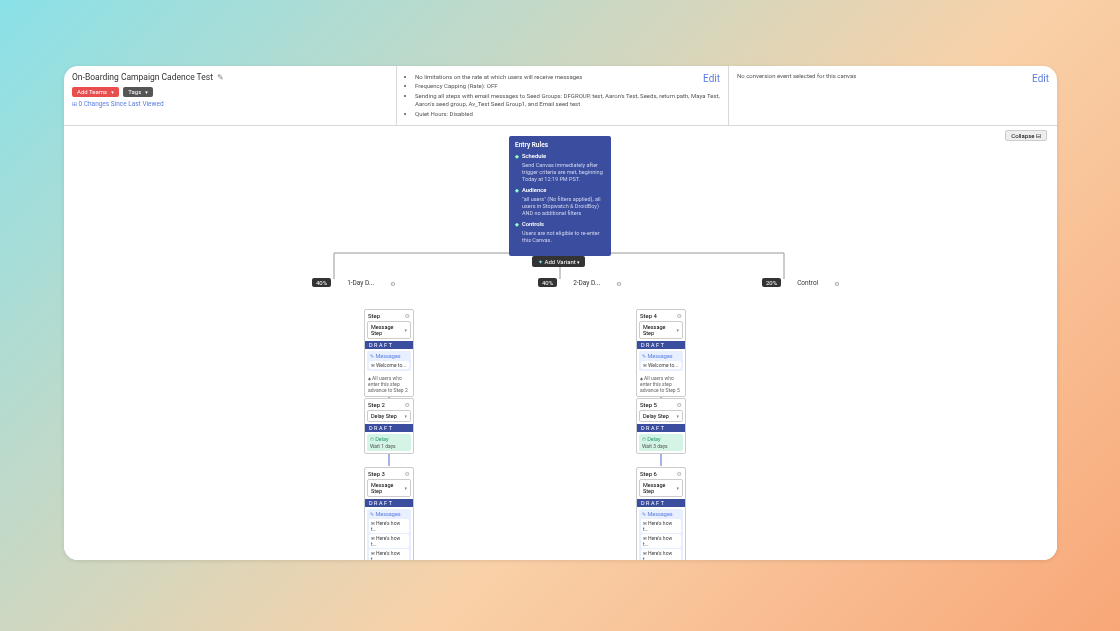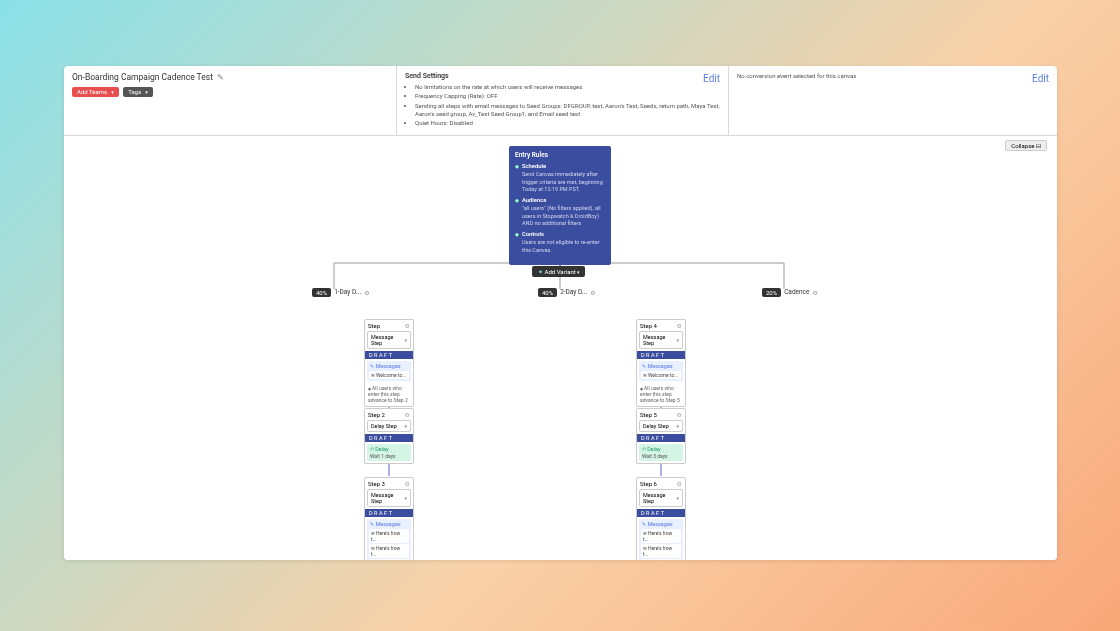--- a/index.html
+++ b/index.html
@@ -1,17 +1,17 @@
 <!DOCTYPE html>
 <html><head>
 <meta charset="utf-8">
 <style>
 *{box-sizing:border-box;margin:0;padding:0}
 body{font-family:-apple-system,BlinkMacSystemFont,"Segoe UI",Roboto,sans-serif;background:linear-gradient(135deg,#8ae1e8 0%,#f9d1a8 60%,#f8a778 100%);width:1120px;height:631px;overflow:hidden}
-.app{position:absolute;left:64px;top:66px;width:993px;height:494px;background:#fff;border-radius:4px;box-shadow:0 1px 4px rgba(0,0,0,.1);overflow:hidden}
+.app{position:absolute;left:64px;top:66px;width:993px;height:494px;background:#fff;border-radius:14px;box-shadow:0 1px 4px rgba(0,0,0,.1);overflow:hidden}
 .header{display:flex;border-bottom:1px solid #d9d9d9;min-height:44px}
 .hcol{padding:6px 8px;border-right:1px solid #d9d9d9;font-size:6.5px;line-height:1.4}
 .hcol:last-child{border-right:none}
 .hcol1{width:333px}
 .hcol2{width:332px}
 .hcol3{flex:1}
 .title-row{display:flex;align-items:center;gap:4px;margin-bottom:3px}
 .title{font-size:8.5px;color:#333}
 .pencil{color:#888;font-size:8px}
 .pill{display:inline-flex;align-items:center;gap:2px;padding:1px 5px;border-radius:2px;font-size:6px;margin-right:3px}
@@ -30,21 +30,21 @@
 .entry-card{position:absolute;left:445px;top:10px;width:102px;background:#3a4d9e;color:#fff;border-radius:2px;padding:5px 6px 8px;font-size:5.5px;line-height:1.35}
 .entry-card::after{content:"";position:absolute;left:50%;bottom:-6px;margin-left:-5px;border:5px solid transparent;border-top-color:#3a4d9e}
 .ec-title{font-weight:600;font-size:6.5px;margin-bottom:3px}
 .ec-sec{margin-bottom:3px}
 .ec-h{font-weight:600;font-size:5.8px;margin-bottom:1px;padding-left:7px;position:relative}
 .ec-h::before{content:"◆";position:absolute;left:0;font-size:5px;color:#8fffc5}
 .ec-p{padding-left:7px;color:#d0d5f0}
 .add-variant{position:absolute;left:468px;top:130px;background:#333;color:#fff;font-size:6px;padding:2px 6px;border-radius:2px}
 .add-variant::before{content:"✦ ";color:#8ef}
 .add-variant::after{content:" ▾";font-size:5px}
-.variant-pill{position:absolute;display:flex;align-items:center;gap:3px}
+.variant-pill{position:absolute;display:flex;align-items:flex-end;gap:16px}
 .vp-pct{background:#333;color:#fff;font-size:6px;padding:1px 4px;border-radius:2px}
 .vp-name{font-size:6.5px;color:#333}
 .vp-gear{color:#999;font-size:6px}
 .step-card{position:absolute;width:50px;border:1px solid #ccc;border-radius:2px;background:#fff}
 .step-hd{display:flex;justify-content:space-between;padding:2px 3px;font-size:6px}
 .step-gear{color:#aaa;font-size:6px}
 .step-sel{margin:0 2px 2px;border:1px solid #ccc;border-radius:2px;padding:2px 3px;font-size:5.5px;display:flex;justify-content:space-between;align-items:center}
 .step-sel::after{content:"▾";font-size:5px;color:#888}
 .draft-bar{background:#3a4d9e;color:#fff;font-size:5.5px;letter-spacing:1.5px;padding:1px 4px;text-align:left}
 .msg-block{background:#e8f0ff;margin:2px;border-radius:2px;padding:1px 2px}
@@ -69,24 +69,24 @@
   <div class="header">
     <div class="hcol hcol1">
       <div class="title-row">
         <span class="title">On-Boarding Campaign Cadence Test</span>
         <span class="pencil">✎</span>
       </div>
       <div>
         <span class="pill pill-red caret">Add Teams</span>
         <span class="pill pill-gray caret">Tags</span>
       </div>
+      <div class="changes">0 Changes Since Last Viewed</div>
     </div>
     <div class="hcol hcol2">
       <span class="edit-link">Edit</span>
-      <div class="sec-title">Send Settings</div>
       <ul class="bullets">
         <li>No limitations on the rate at which users will receive messages</li>
         <li>Frequency Capping (Rate): OFF</li>
         <li>Sending all steps with email messages to Seed Groups: DFGROUP, test, Aaron's Test, Seeds, return path, Maya Test, Aaron's seed group, Av_Test Seed Group1, and Email seed test</li>
         <li>Quiet Hours: Disabled</li>
       </ul>
     </div>
     <div class="hcol hcol3">
       <span class="edit-link">Edit</span>
       <div class="con-desc">No conversion event selected for this canvas</div>
@@ -129,21 +129,21 @@
       <span class="vp-name">1-Day D...</span>
       <span class="vp-gear">⚙</span>
     </div>
     <div class="variant-pill" style="left:474px;top:152px">
       <span class="vp-pct">40%</span>
       <span class="vp-name">2-Day D...</span>
       <span class="vp-gear">⚙</span>
     </div>
     <div class="variant-pill" style="left:698px;top:152px">
       <span class="vp-pct">20%</span>
-      <span class="vp-name">Cadence</span>
+      <span class="vp-name">Control</span>
       <span class="vp-gear">⚙</span>
     </div>
 
     <div class="step-card" style="left:300px;top:183px">
       <div class="step-hd">
           <span>Step</span>
           <span class="step-gear">⚙</span>
         </div>
       <div class="step-sel">
           <span>Message Step</span>

